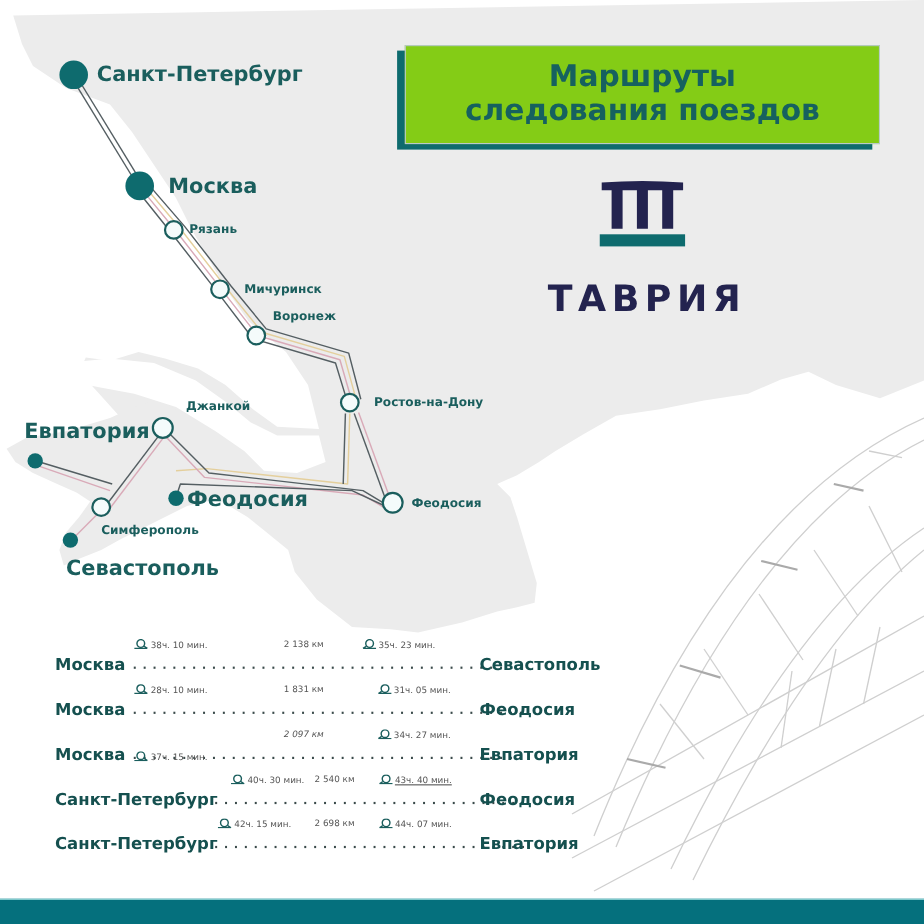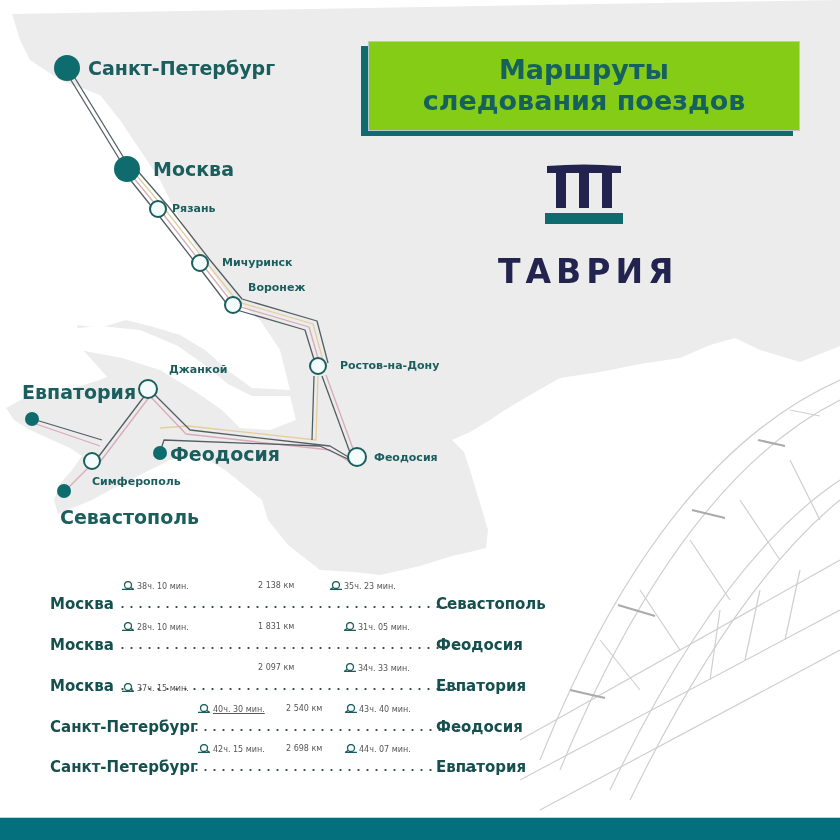--- a/index.html
+++ b/index.html
@@ -161,37 +161,37 @@
       <span class="to" style="left:386px;">Феодосия</span>
     </div>
 
     <div class="row" style="left:50px;top:665px;width:490px;">
       <span class="from">Москва</span>
       <span class="dots" style="left:68px;width:362px;"></span>
       <span class="meta" style="left:72px;margin-top:20px;"><svg class="clock" viewBox="0 0 13 9">
             <circle cx="6" cy="4" r="3.5" fill="none" stroke="#1a5e5d" stroke-width="1.3"></circle>
             <path d="M0,8.5 L12,8.5 M9,6.5 L12,8.5" stroke="#1a5e5d" stroke-width="1.3" fill="none"></path>
           </svg><span>37ч. 15 мин.</span></span>
-      <span class="meta" style="left:208px;">2 097 км</span>
+      <span class="meta" style="left:208px;font-style:italic;">2 097 км</span>
       <span class="meta" style="left:293px;"><svg class="clock" viewBox="0 0 13 9">
             <circle cx="7" cy="4" r="3.5" fill="none" stroke="#1a5e5d" stroke-width="1.3"></circle>
             <path d="M1,8.5 L13,8.5 M4,6.5 L1,8.5" stroke="#1a5e5d" stroke-width="1.3" fill="none"></path>
-          </svg><span>34ч. 33 мин.</span></span>
+          </svg><span>34ч. 27 мин.</span></span>
       <span class="to" style="left:386px;">Евпатория</span>
     </div>
 
     <div class="row" style="left:50px;top:706px;width:490px;">
       <span class="from">Санкт-Петербург</span>
       <span class="dots" style="left:142px;width:288px;"></span>
-      <span class="meta" style="left:148px;text-decoration:underline;"><svg class="clock" viewBox="0 0 13 9">
+      <span class="meta" style="left:160px;"><svg class="clock" viewBox="0 0 13 9">
             <circle cx="6" cy="4" r="3.5" fill="none" stroke="#1a5e5d" stroke-width="1.3"></circle>
             <path d="M0,8.5 L12,8.5 M9,6.5 L12,8.5" stroke="#1a5e5d" stroke-width="1.3" fill="none"></path>
           </svg><span>40ч. 30 мин.</span></span>
       <span class="meta" style="left:236px;">2 540 км</span>
-      <span class="meta" style="left:294px;"><svg class="clock" viewBox="0 0 13 9">
+      <span class="meta" style="left:294px;text-decoration:underline;"><svg class="clock" viewBox="0 0 13 9">
             <circle cx="7" cy="4" r="3.5" fill="none" stroke="#1a5e5d" stroke-width="1.3"></circle>
             <path d="M1,8.5 L13,8.5 M4,6.5 L1,8.5" stroke="#1a5e5d" stroke-width="1.3" fill="none"></path>
           </svg><span>43ч. 40 мин.</span></span>
       <span class="to" style="left:386px;">Феодосия</span>
     </div>
 
     <div class="row" style="left:50px;top:746px;width:490px;">
       <span class="from">Санкт-Петербург</span>
       <span class="dots" style="left:142px;width:288px;"></span>
       <span class="meta" style="left:148px;"><svg class="clock" viewBox="0 0 13 9">

